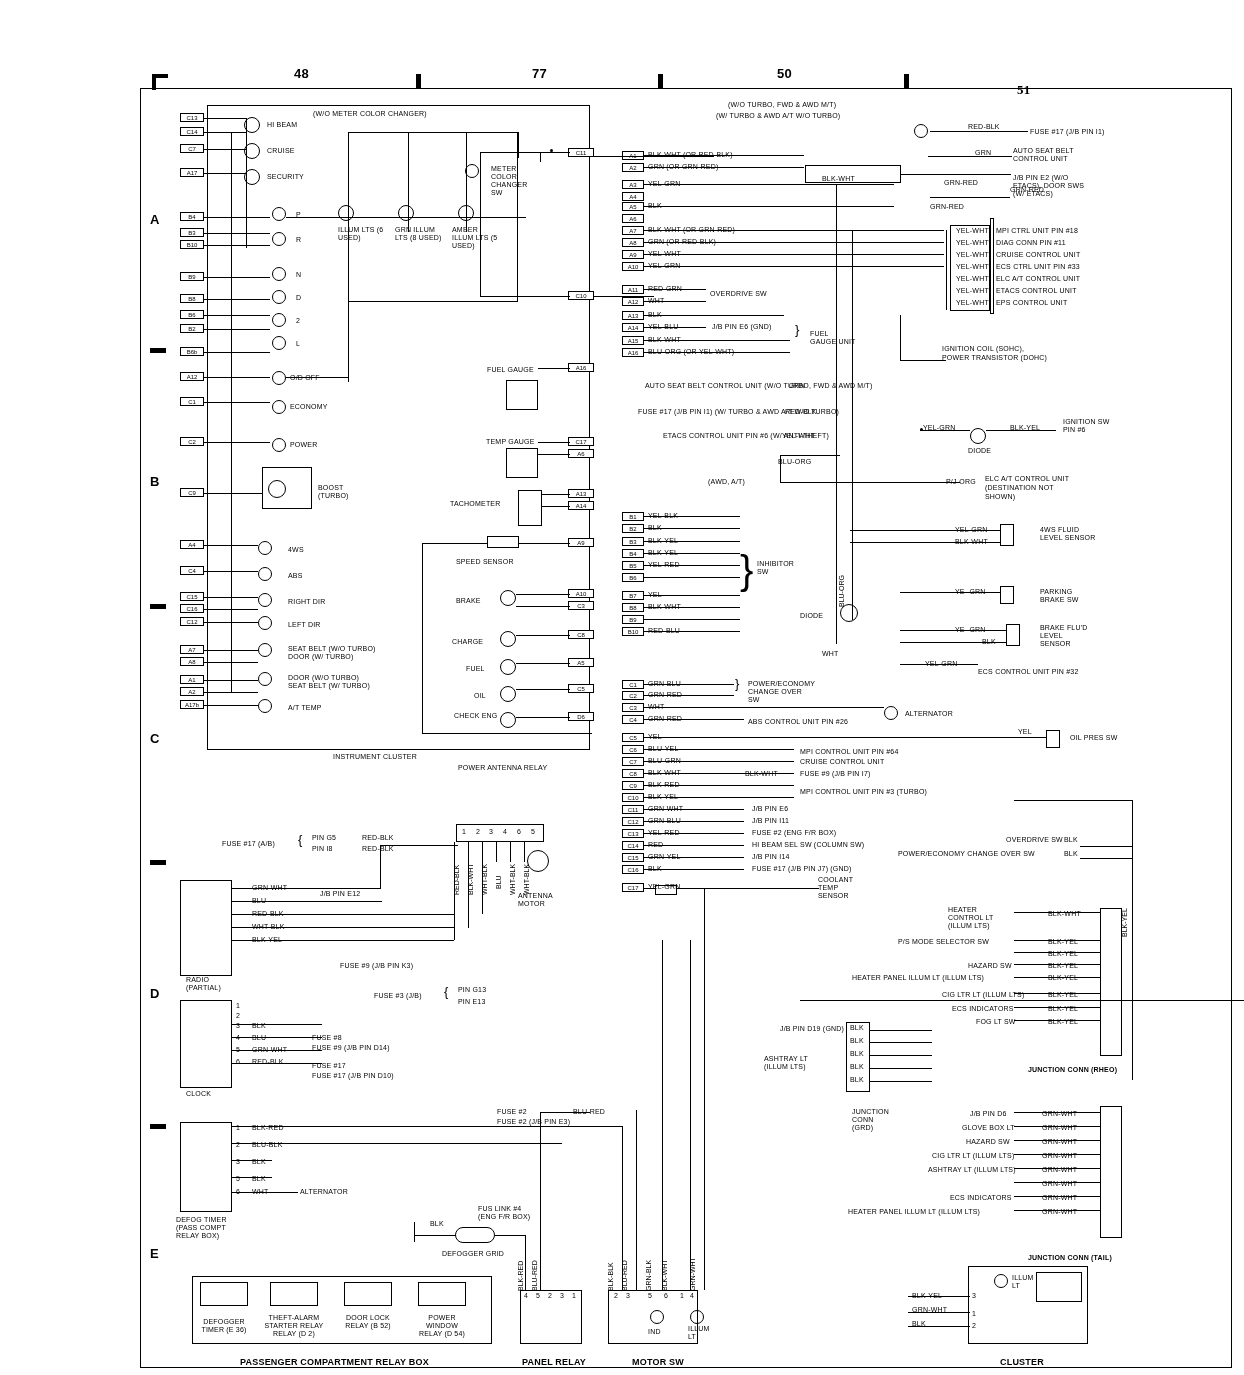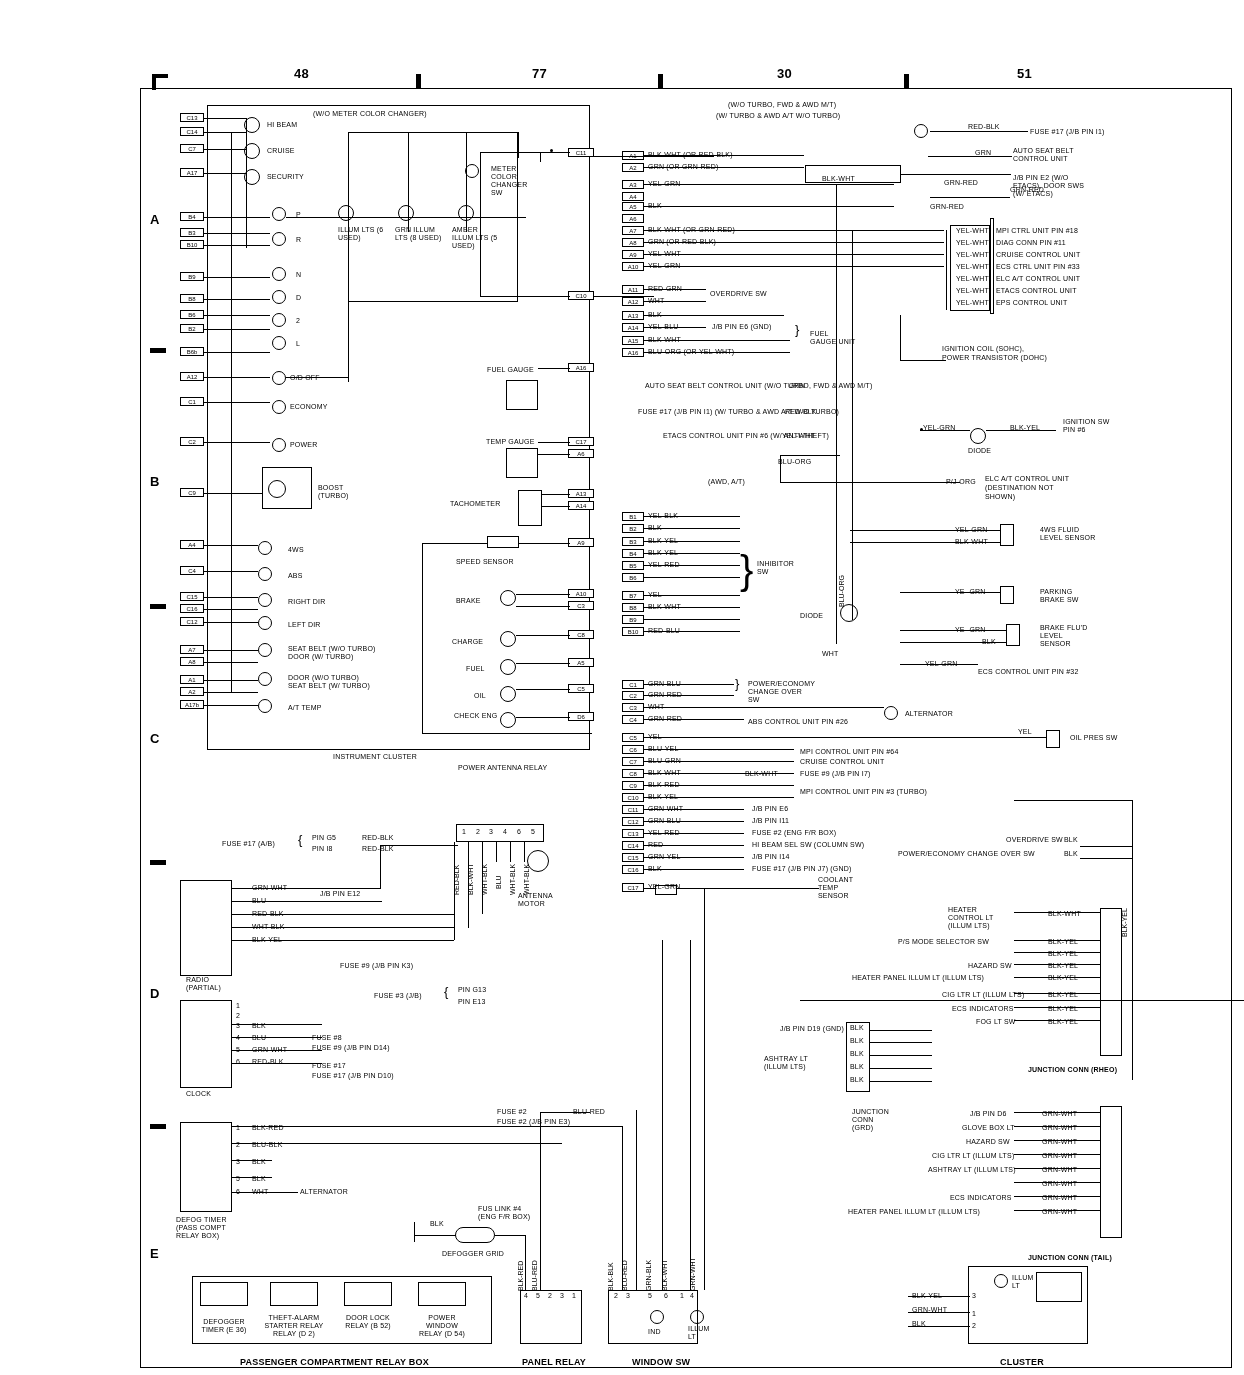--- a/index.html
+++ b/index.html
@@ -20,22 +20,22 @@
   .vtxt{position:absolute;font-size:7px;transform-origin:left bottom;transform:rotate(-90deg);white-space:nowrap;}
 </style>
 </head>
 <body>
 
 <div id="page">
   <div class="frame"></div>
 
   <div class="big lbl" style="left:294px;top:70px;">48</div>
   <div class="big lbl" style="left:532px;top:70px;">77</div>
-  <div class="big lbl" style="left:777px;top:70px;">30</div>
-  <div class="big lbl" style="left:1017px;top:70px;">51</div>
+  <div class="big lbl" style="left:777px;top:70px;">50</div>
+  <div class="big lbl" style="left:1017px;top:86px;font-family:Liberation Serif, serif;">51</div>
 
   <div class="sq" style="left:152px;top:74px;width:16px;height:4px;"></div>
   <div class="sq" style="left:152px;top:74px;width:4px;height:16px;"></div>
   <div class="sq" style="left:416px;top:74px;width:5px;height:14px;"></div>
   <div class="sq" style="left:658px;top:74px;width:5px;height:14px;"></div>
   <div class="sq" style="left:904px;top:74px;width:5px;height:14px;"></div>
 
   <div class="big lbl" style="left:150px;top:216px;">A</div>
   <div class="big lbl" style="left:150px;top:478px;">B</div>
   <div class="big lbl" style="left:150px;top:735px;">C</div>
@@ -470,21 +470,21 @@
   <div class="lbl" style="left:690px;top:1292px;">4</div>
   <div class="vtxt" style="left:614px;top:1284px;">BLK-BLK</div>
   <div class="vtxt" style="left:628px;top:1284px;">BLU-RED</div>
   <div class="vtxt" style="left:652px;top:1284px;">GRN-BLK</div>
   <div class="vtxt" style="left:668px;top:1284px;">BLK-WHT</div>
   <div class="vtxt" style="left:696px;top:1284px;">GRN-WHT</div>
   <div class="circ" style="left:650px;top:1310px;width:14px;height:14px;"></div>
   <div class="circ" style="left:690px;top:1310px;width:14px;height:14px;"></div>
   <div class="lbl" style="left:648px;top:1328px;">IND</div>
   <div class="lbl" style="left:688px;top:1325px;width:24px;white-space:normal;">ILLUM LT</div>
-  <div class="lbl b" style="left:632px;top:1358px;font-size:9px;">WINDOW SW</div>
+  <div class="lbl b" style="left:632px;top:1358px;font-size:9px;">MOTOR SW</div>
 
   <div class="lbl" style="left:780px;top:1025px;">J/B PIN D19 (GND)</div>
   <div class="lbl" style="left:764px;top:1055px;width:60px;white-space:normal;">ASHTRAY LT (ILLUM LTS)</div>
   <div class="box" style="left:846px;top:1022px;width:24px;height:70px;"></div>
   <div class="lbl" style="left:850px;top:1024px;">BLK</div>
   <div class="lbl" style="left:850px;top:1037px;">BLK</div>
   <div class="lbl" style="left:850px;top:1050px;">BLK</div>
   <div class="lbl" style="left:850px;top:1063px;">BLK</div>
   <div class="lbl" style="left:850px;top:1076px;">BLK</div>
   <div class="lbl" style="left:852px;top:1108px;width:40px;white-space:normal;">JUNCTION CONN (GRD)</div>

